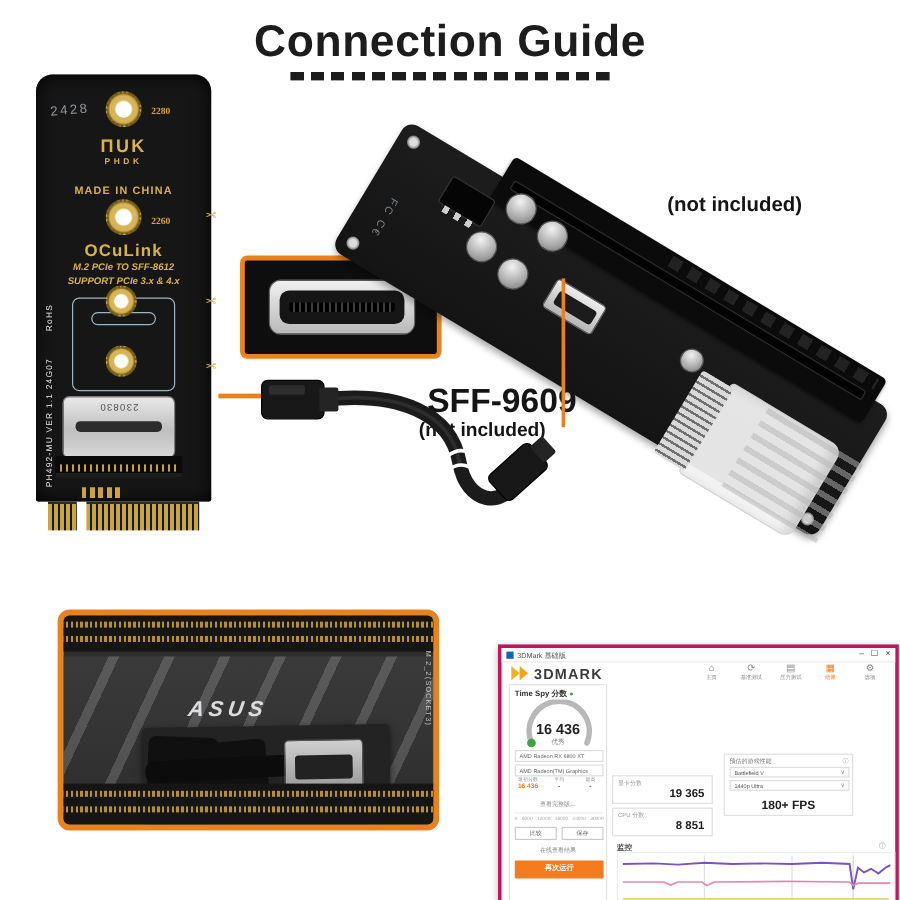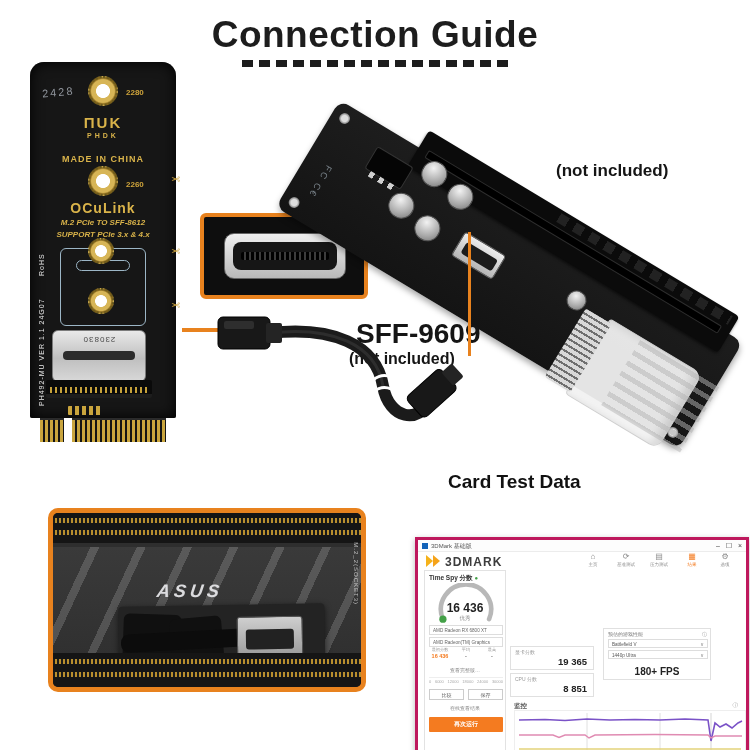--- a/index.html
+++ b/index.html
@@ -12,21 +12,21 @@
   .main-title { top:14px; left:0; width:100%; text-align:center; font-size:37px; font-weight:bold; color:#1d1d1d; letter-spacing:0.5px; }
   .title-dashes { top:60px; left:50%; margin-left:-133px; width:266px; height:7px;
     background:repeating-linear-gradient(90deg,#1d1d1d 0 11px, transparent 11px 17px); }
 
   
   .m2card { left:30px; top:62px; width:146px; height:380px; }
   .m2pcb { position:absolute; left:0; top:0; width:146px; height:356px; background:#161616; border-radius:14px 14px 2px 2px; box-shadow:inset 0 0 14px #000; }
   .hole { position:absolute; width:30px; height:30px; border-radius:50%;
     background:radial-gradient(circle, #ffffff 0 36%, #d7b556 40% 62%, #8a6b1e 70%, #3a2f0c 100%);
     border:2px dotted #6b5a1d; }
-  .sizelbl { position:absolute; font-size:8px; font-weight:bold; color:#cfa43b; }
+  .sizelbl { position:absolute; font-size:8px; font-weight:bold; color:#cfa43b;font-family:Liberation Serif, serif; }
   .cardtxt { position:absolute; width:100%; text-align:center; color:#d9b34a; }
   .scissors { position:absolute; right:-4px; color:#cfa43b; font-size:11px; }
   .silk { position:absolute; border:1.5px solid #9cb6c6; border-radius:6px; }
   .vtext { position:absolute; color:#e8e8e8; font-size:7px; letter-spacing:1px; transform:rotate(-90deg); transform-origin:left top; white-space:nowrap; }
   .m2conn { position:absolute; left:22px; top:268px; width:94px; height:52px; background:linear-gradient(180deg,#e9e9e9,#bfbfbf 55%,#d8d8d8); border-radius:6px; border:1px solid #7c7c7c; }
   .m2conn .slotline { position:absolute; left:10px; right:10px; top:20px; height:9px; background:#2c2c2c; border-radius:4px; }
   .m2conn .datecode { position:absolute; width:100%; top:4px; text-align:center; font-size:8px; color:#4c4c4c; transform:rotate(180deg); letter-spacing:1px; }
   .m2clip { position:absolute; left:16px; top:318px; width:106px; height:18px; background:#0a0a0a; border-radius:2px;
     border-bottom:4px solid #1d1d1d; }
   .m2clip .teeth { position:absolute; left:4px; right:4px; bottom:1px; height:6px;
@@ -278,21 +278,20 @@
           </div>
       </div>
       <div class="socketlbl">M.2_2(SOCKET3)</div>
     </div>
     <div class="slotbar" style="bottom:0;height:34px;">
       <div class="pinstrip" style="top:6px;"></div>
       <div class="pinstrip" style="top:19px;"></div>
     </div>
   </div>
 
-  <div class="abs bench-title">Card Test Data</div>
 
   <div class="abs win">
 
     <div class="titlebar">
       <div class="appicon"></div>
       <div class="titletext">3DMark 基础版</div>
       <div class="winctl" style="right:26px;">–</div>
       <div class="winctl" style="right:14px;">☐</div>
       <div class="winctl" style="right:4px;">×</div>
     </div>

